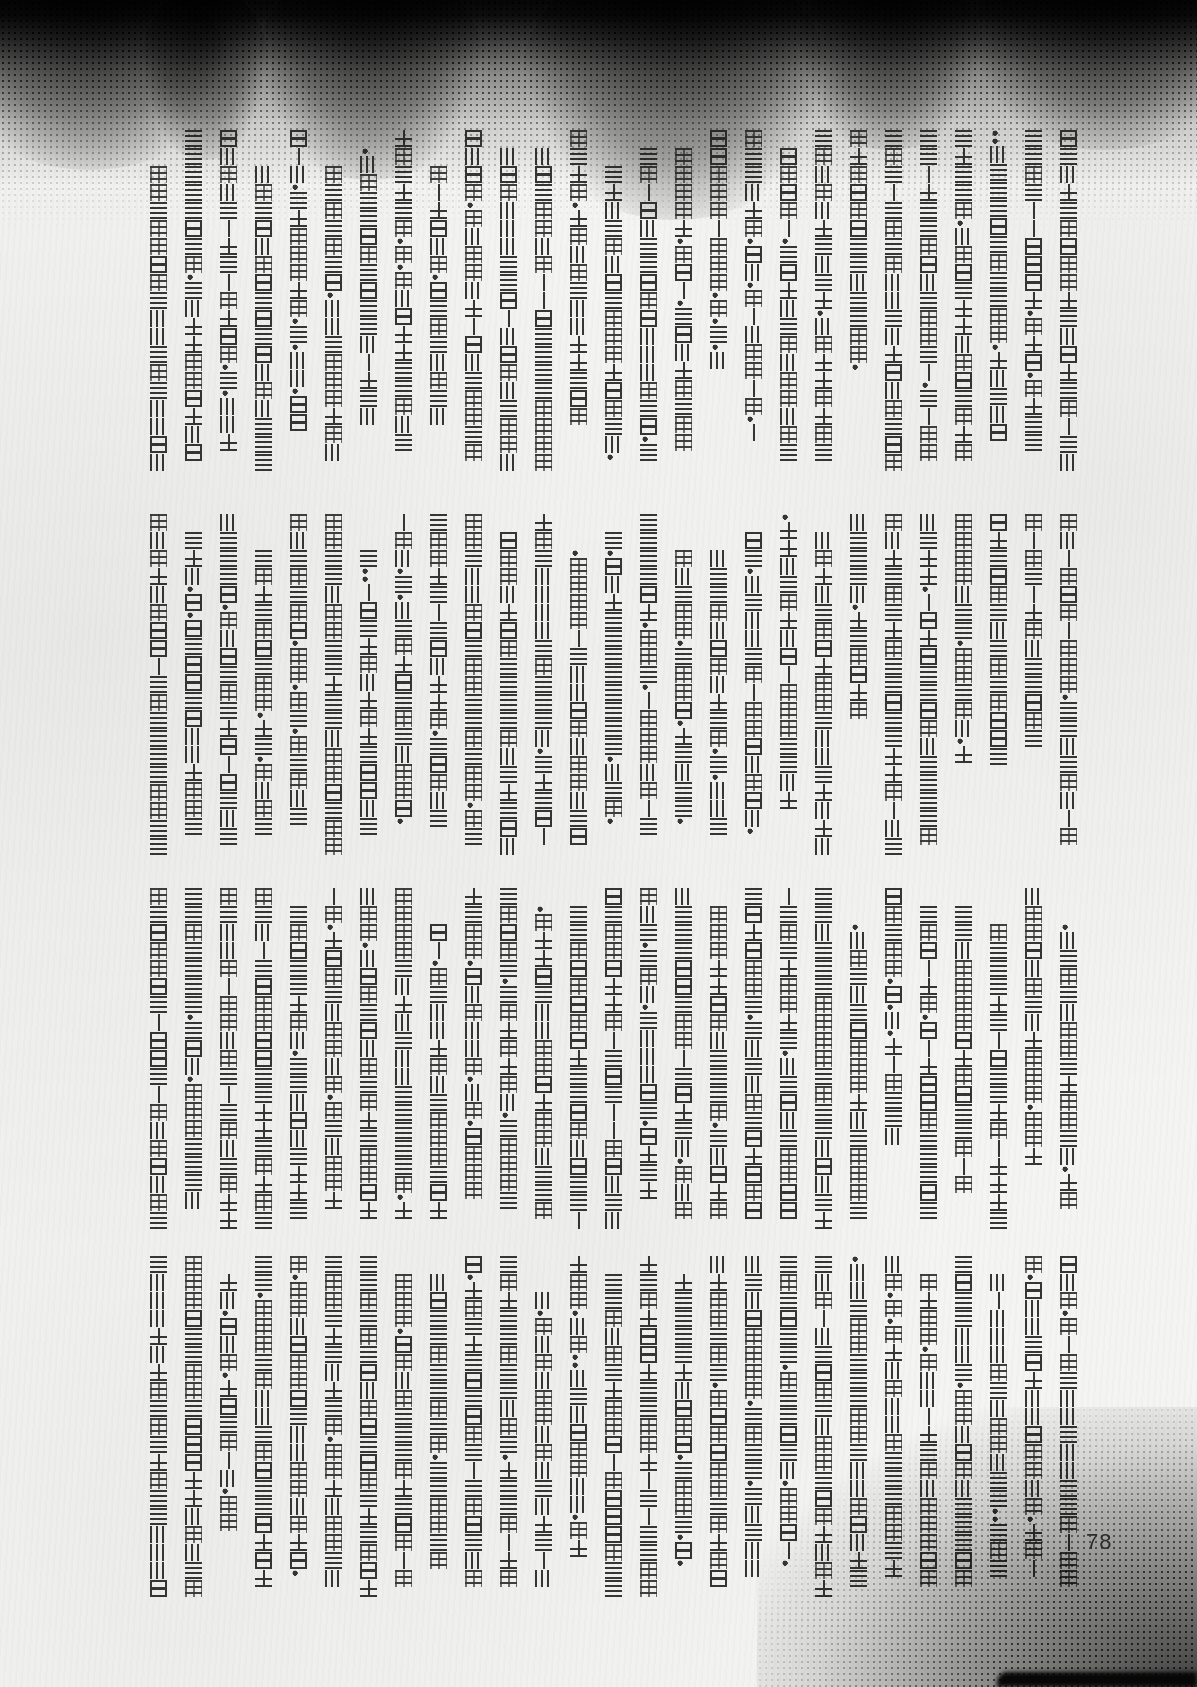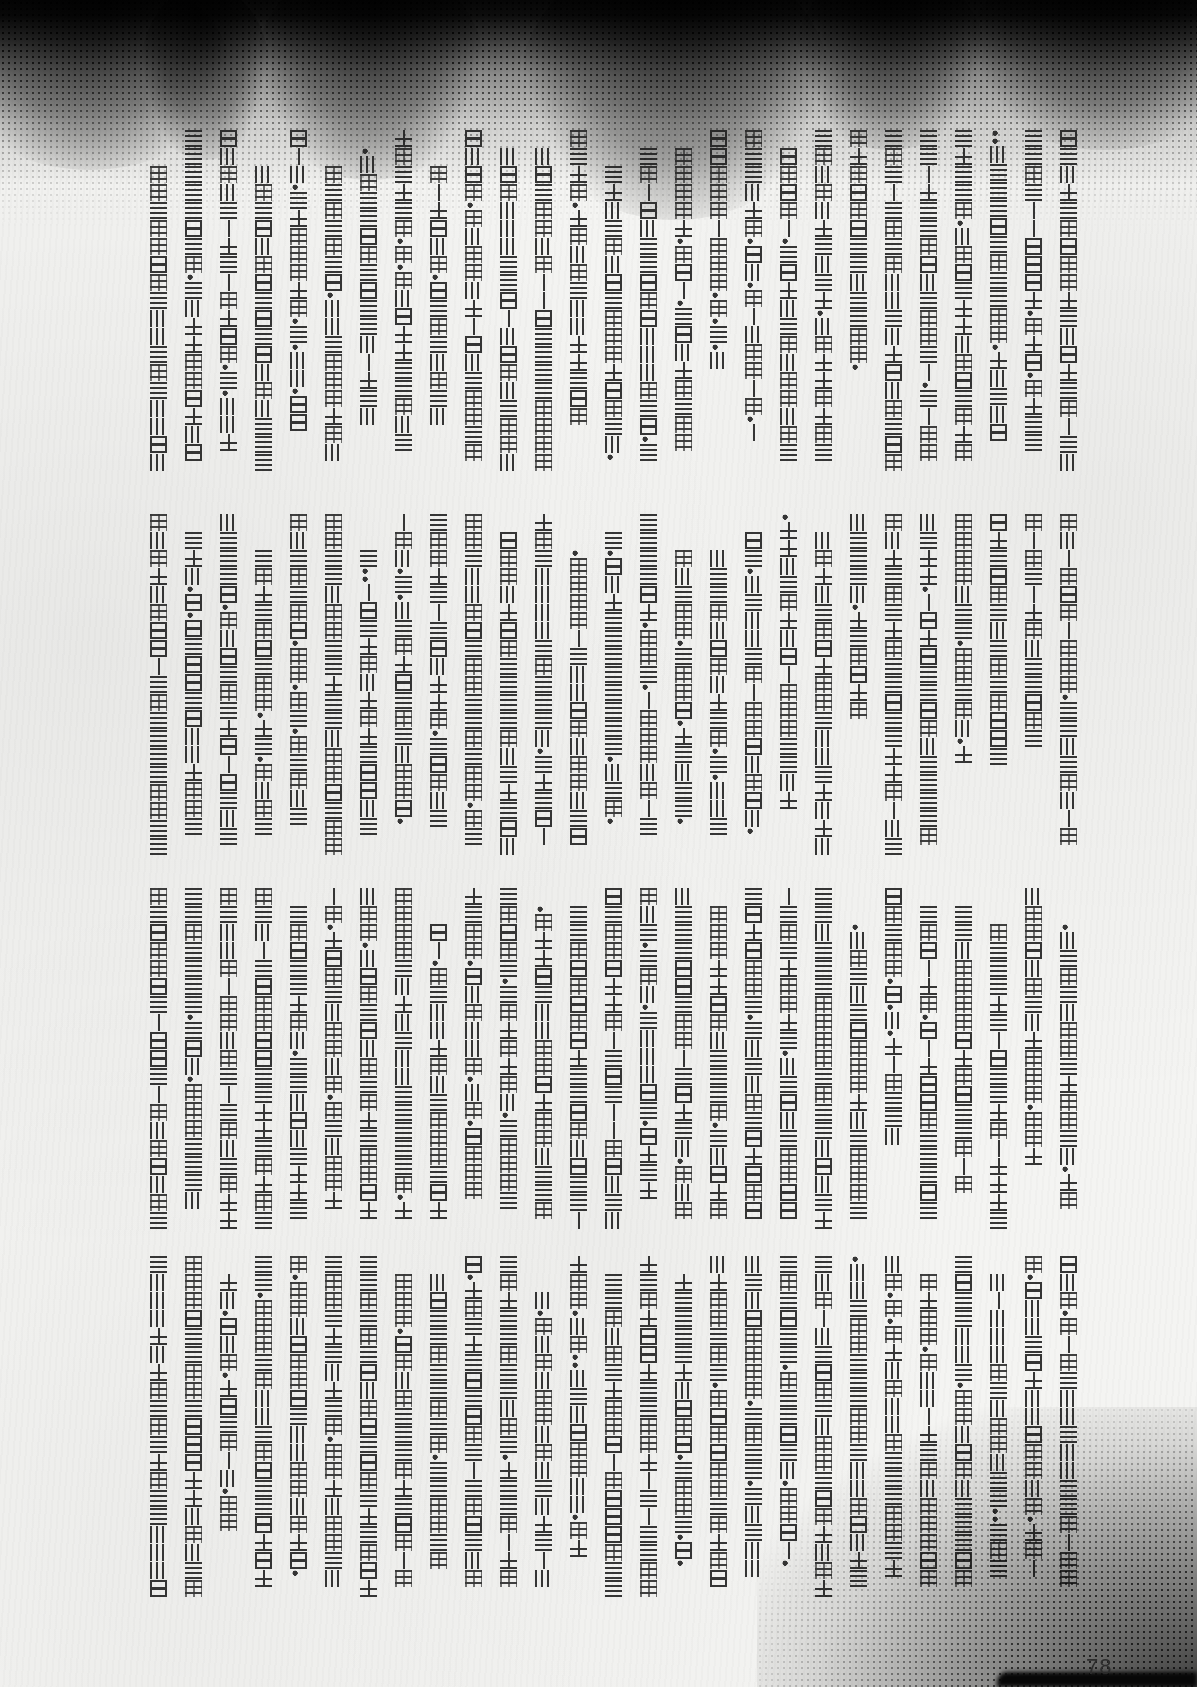--- a/index.html
+++ b/index.html
@@ -91,21 +91,21 @@
       background:linear-gradient(to bottom,transparent 42%,#1c1c1c 42% 58%,transparent 58%);}
   .g5{background:
       linear-gradient(#1c1c1c 0 0) center/100% 2px no-repeat,
       linear-gradient(#1c1c1c 0 0) center/2px 100% no-repeat,
       linear-gradient(#1c1c1c 0 0) 0 100%/100% 2px no-repeat;}
   .gd{background:linear-gradient(#1c1c1c 0 0) center/2px 100% no-repeat;}
   .gp{height:7px;background:radial-gradient(circle at 30% 45%, #1c1c1c 0 2.4px, transparent 2.8px);}
 
   
   .page-number{
-    position:absolute;left:1086px;top:1654px;
+    position:absolute;left:1086px;top:1529px;
     font-family:"Liberation Sans",sans-serif;
     font-size:22px;letter-spacing:1px;color:#2d2d2d;
   }
 </style>
 </head>
 <body>
 
 <div class="page">
 
   <div class="texture"></div>

